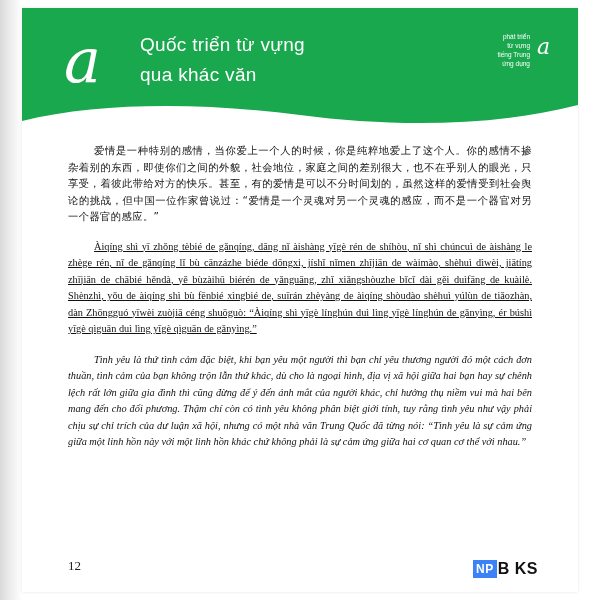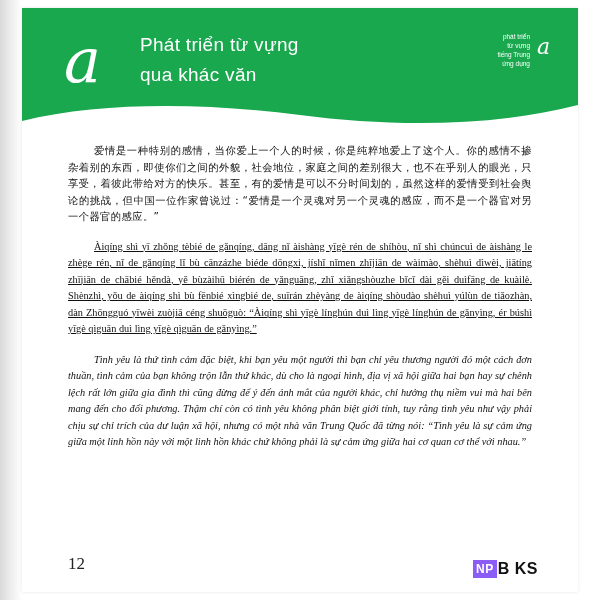--- a/index.html
+++ b/index.html
@@ -110,29 +110,29 @@
   .block{
     padding:0 46px 0 46px;
   }
   .block.first{padding-top:16px;}
   .footer{
     position:absolute;left:0;bottom:0;width:556px;height:56px;
   }
   .pagenum{
     position:absolute;left:46px;bottom:18px;
     font-family:"Liberation Serif", serif;
-    font-size:17px;
+    font-size:13px;
     color:#222222;
   }
   .np{
     position:absolute;right:40px;bottom:14px;
     display:flex;align-items:center;
   }
   .np .np-badge{
-    background:#8b5cf6;
+    background:#3b82f6;
     color:#ffffff;
     font-family:"Liberation Sans", sans-serif;
     font-weight:bold;
     font-size:12px;
     padding:2px 3px;
     letter-spacing:0.5px;
   }
   .np .np-text{
     color:#111111;
     font-family:"Liberation Sans", sans-serif;
@@ -152,21 +152,21 @@
 
     <div class="header">
       <svg class="wave" viewBox="0 0 556 30" preserveAspectRatio="none">
         <path d="M0,0 L556,0 L556,8 C470,30 370,30 278,18 C186,6 80,4 0,24 Z" fill="#1aa84f"></path>
         <path d="M0,24 C80,4 186,6 278,18 C370,30 470,30 556,8 L556,30 L0,30 Z" fill="#ffffff"></path>
       </svg>
 
       <div class="big-a">a</div>
 
       <div class="htitle">
-        <span>Phát triển từ vựng</span>
+        <span>Quốc triển từ vựng</span>
         <span class="l2">qua khác văn</span>
       </div>
 
       <div class="logo">
         <div class="lines">
           <div>phát triển</div>
           <div>từ vựng</div>
           <div>tiếng Trung</div>
           <div>ứng dụng</div>
         </div>

